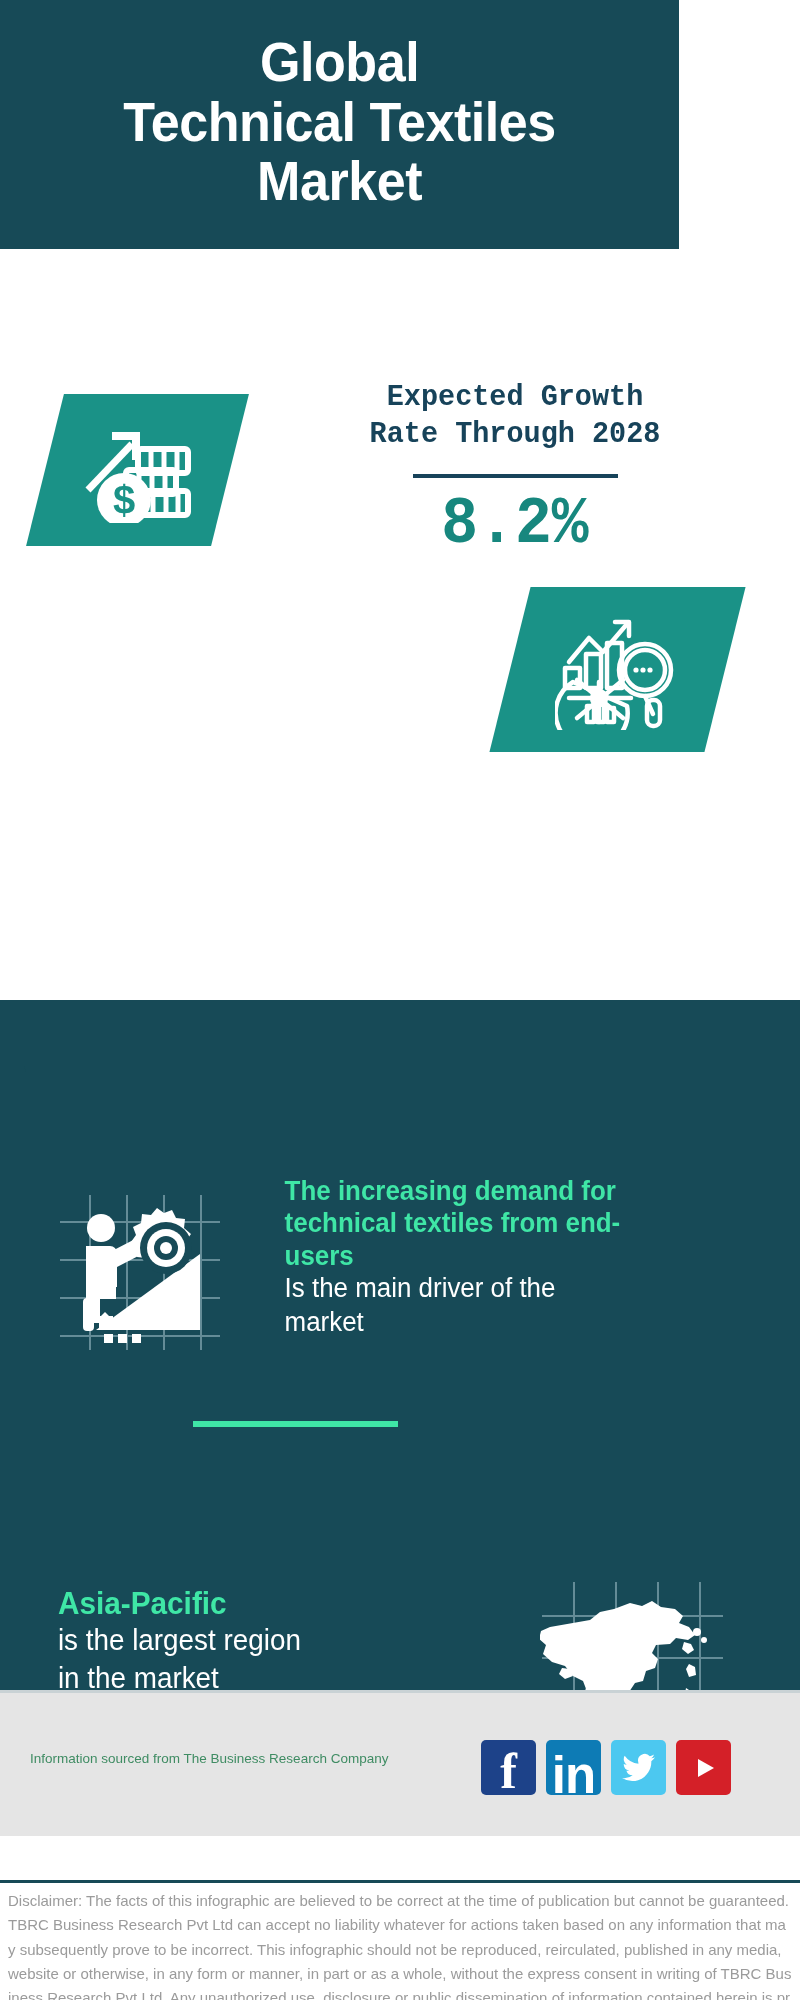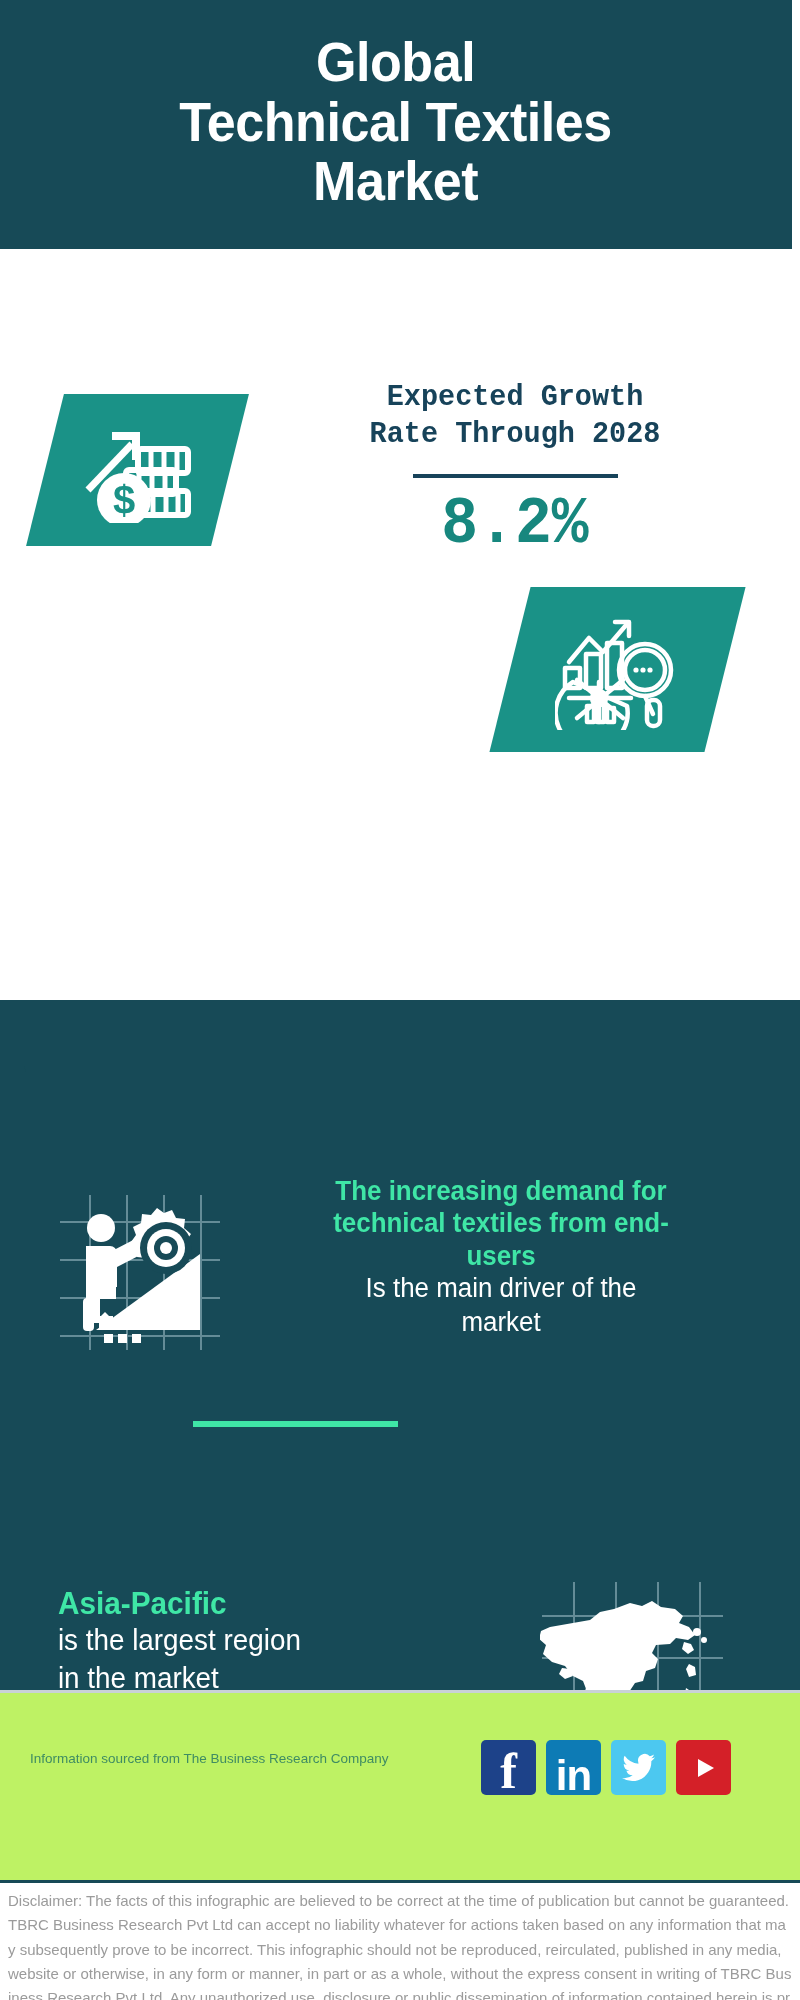--- a/index.html
+++ b/index.html
@@ -14,21 +14,21 @@
     position: relative;
     width: 800px;
     height: 2000px;
     background: #ffffff;
   }
 
   
   .header {
     position: absolute;
     left: 0; top: 0;
-    width: 792px; height: 249px;
+    width: 679px; height: 249px;
     background: #174a57;
     display: flex;
     align-items: center;
     justify-content: center;
     padding-bottom: 6px;
   }
   .header-title {
     color: #ffffff;
     font-size: 56px;
     line-height: 1.07;
@@ -122,23 +122,23 @@
     left: 0; top: 1175px;
     width: 800px;
   }
   .driver-icon {
     position: absolute;
     left: 55px; top: 15px;
     width: 170px; height: 165px;
   }
   .driver-text {
     position: absolute;
-    left: 261px; top: 0px;
+    left: 275px; top: 0px;
     width: 480px;
-    text-align: center;
+    text-align: left;
   }
   .accent-line {
     color: #3fe6a6;
     font-size: 27px;
     font-weight: bold;
     line-height: 1.2;
     font-stretch: condensed;
     transform: scaleX(0.96);
   }
   .plain-line {
@@ -180,22 +180,22 @@
   .region-map {
     position: absolute;
     left: 540px; top: -5px;
     width: 185px; height: 180px;
   }
 
   
   .footer {
     position: absolute;
     left: 0; top: 1690px;
-    width: 800px; height: 190px;
-    background: #bef264;
+    width: 800px; height: 146px;
+    background: #e5e5e5;
   }
   .footer-top-border {
     position: absolute;
     left: 0; top: 0; width: 800px; height: 3px;
     background: #c9d2d5;
   }
   .footer-source {
     position: absolute;
     left: 30px; top: 57px;
     width: 450px;
@@ -226,21 +226,21 @@
   .social.yt { background: #d42028; }
   .fb-glyph {
     font-family: "Liberation Serif", serif;
     font-weight: bold;
     font-size: 50px;
     line-height: 44px;
     margin-top: 6px;
   }
   .li-glyph {
     font-weight: bold;
-    font-size: 42px;
+    font-size: 51px;
     line-height: 39px;
     letter-spacing: -1px;
     margin-top: 16px;
   }
 
   
   .disclaimer-sep {
     position: absolute;
     left: 0; top: 1880px; width: 800px; height: 3px;
     background: #174a57;

